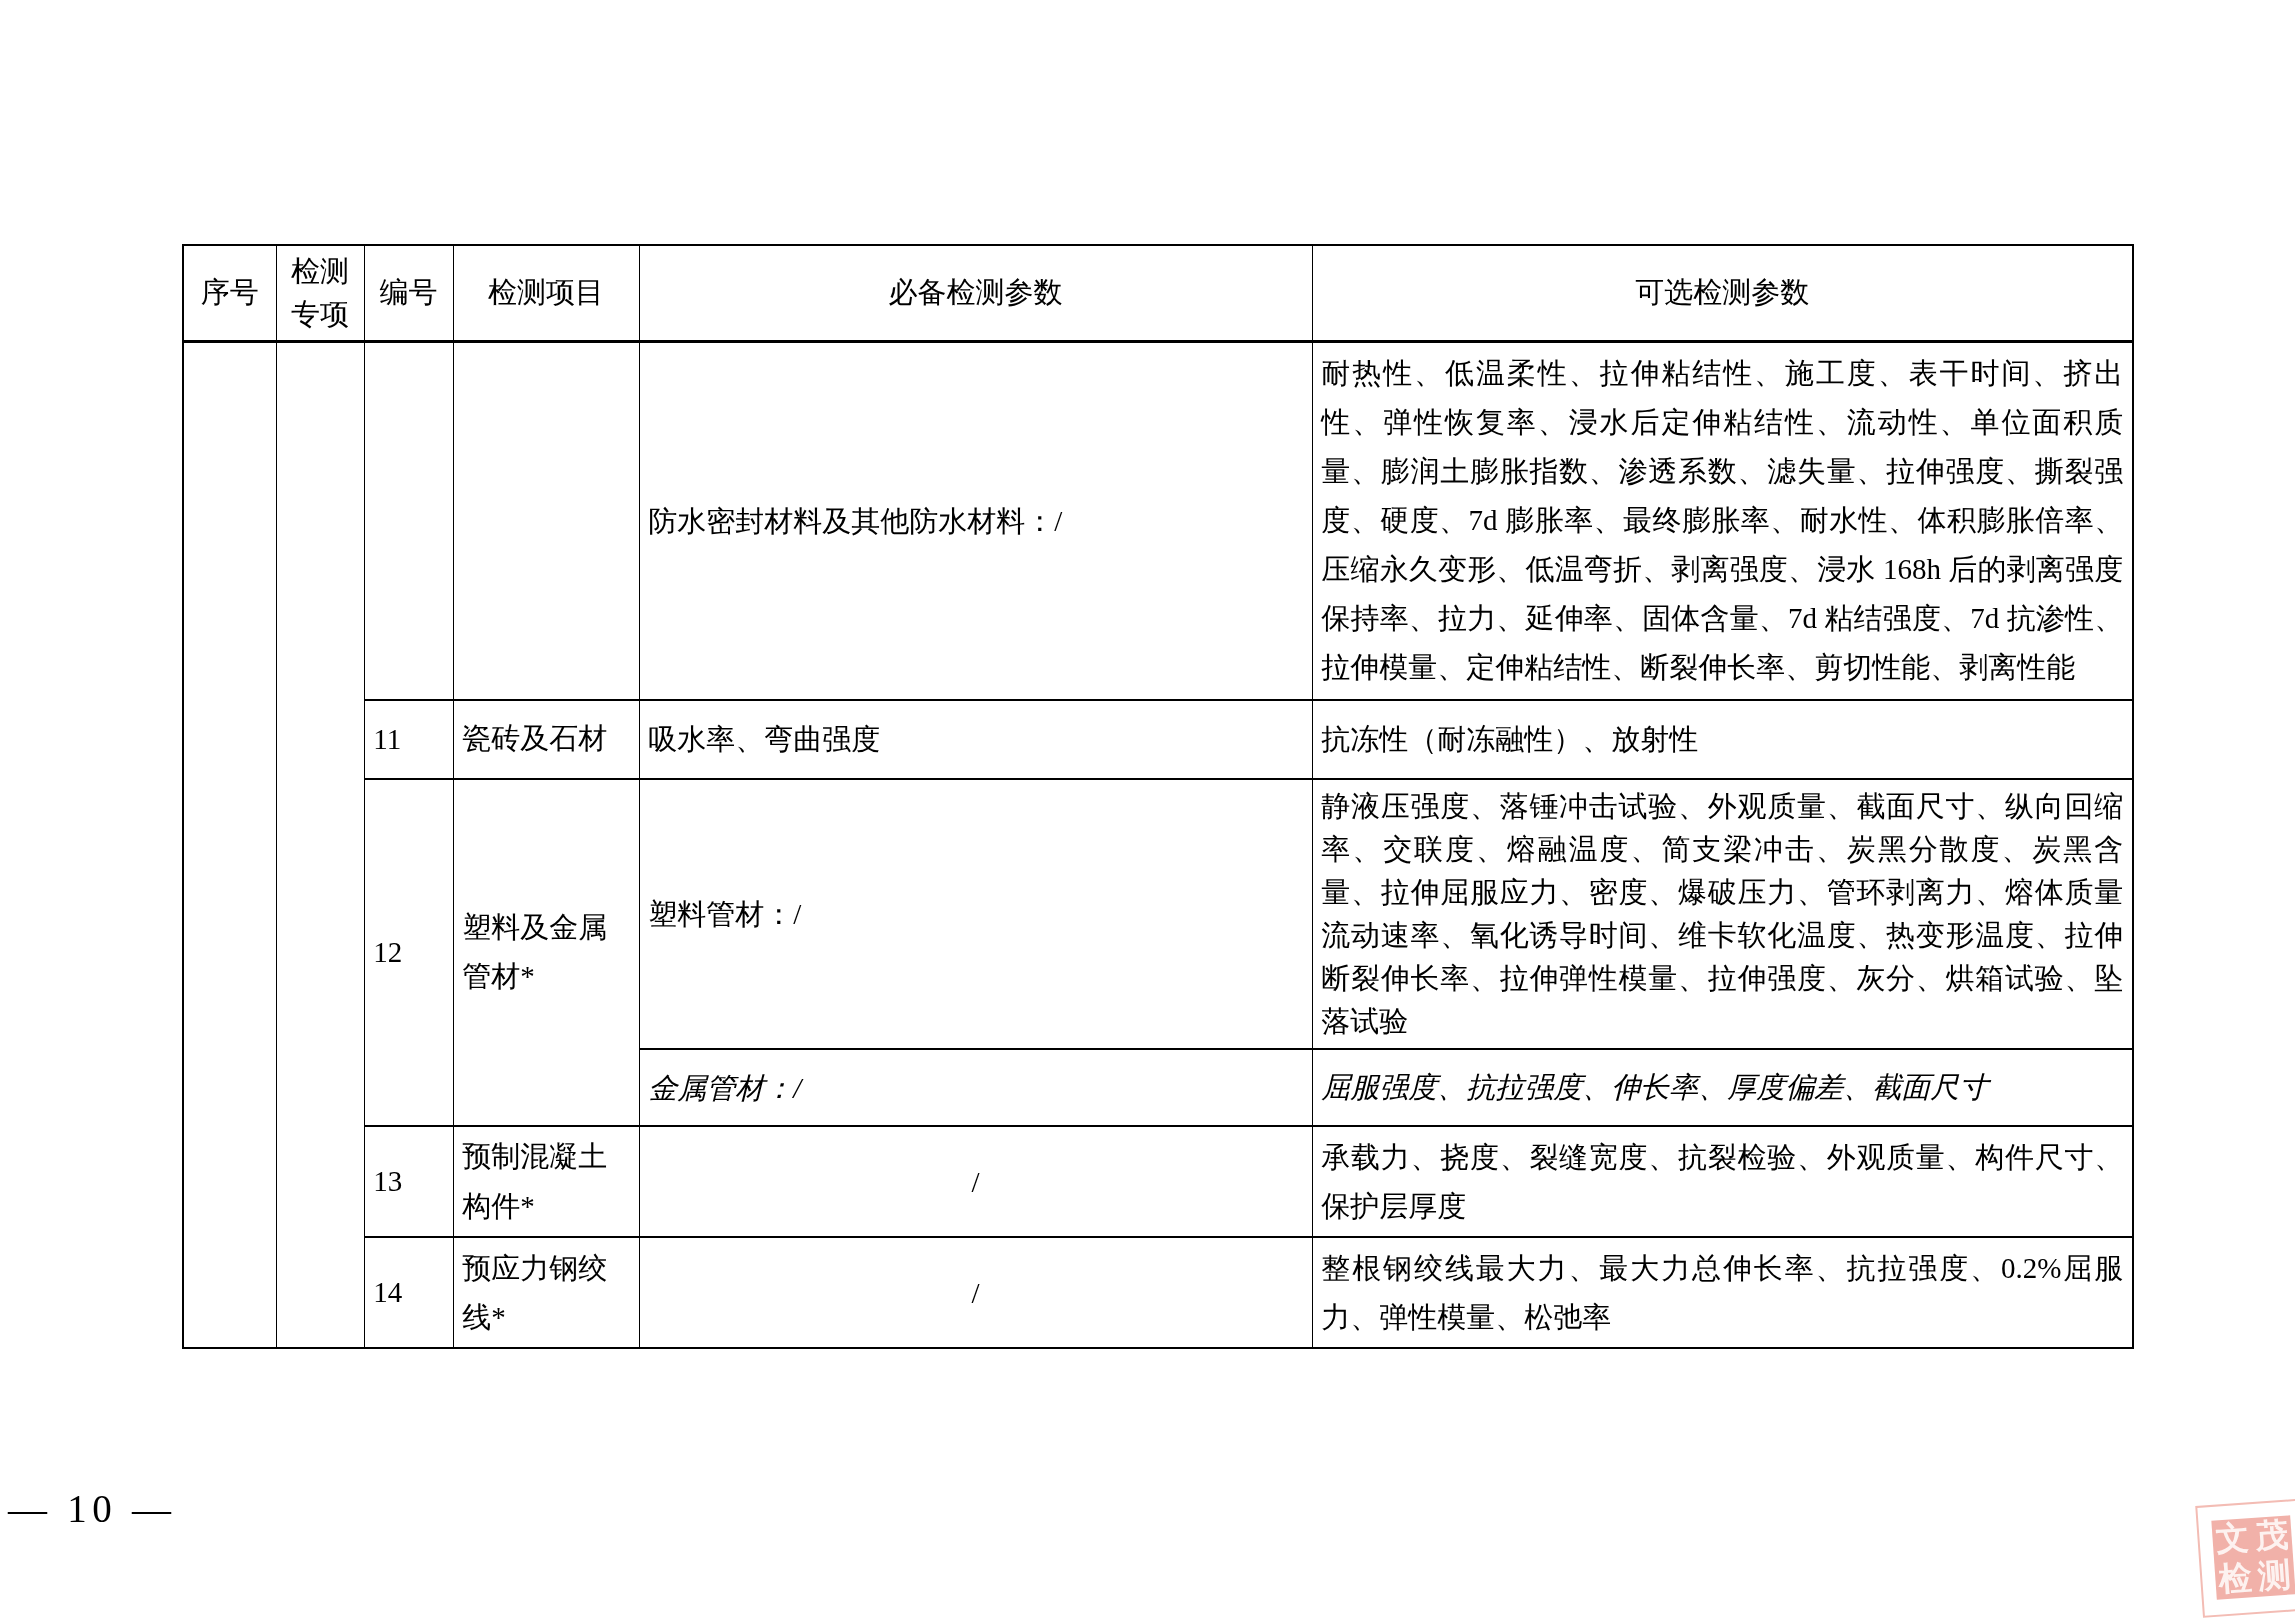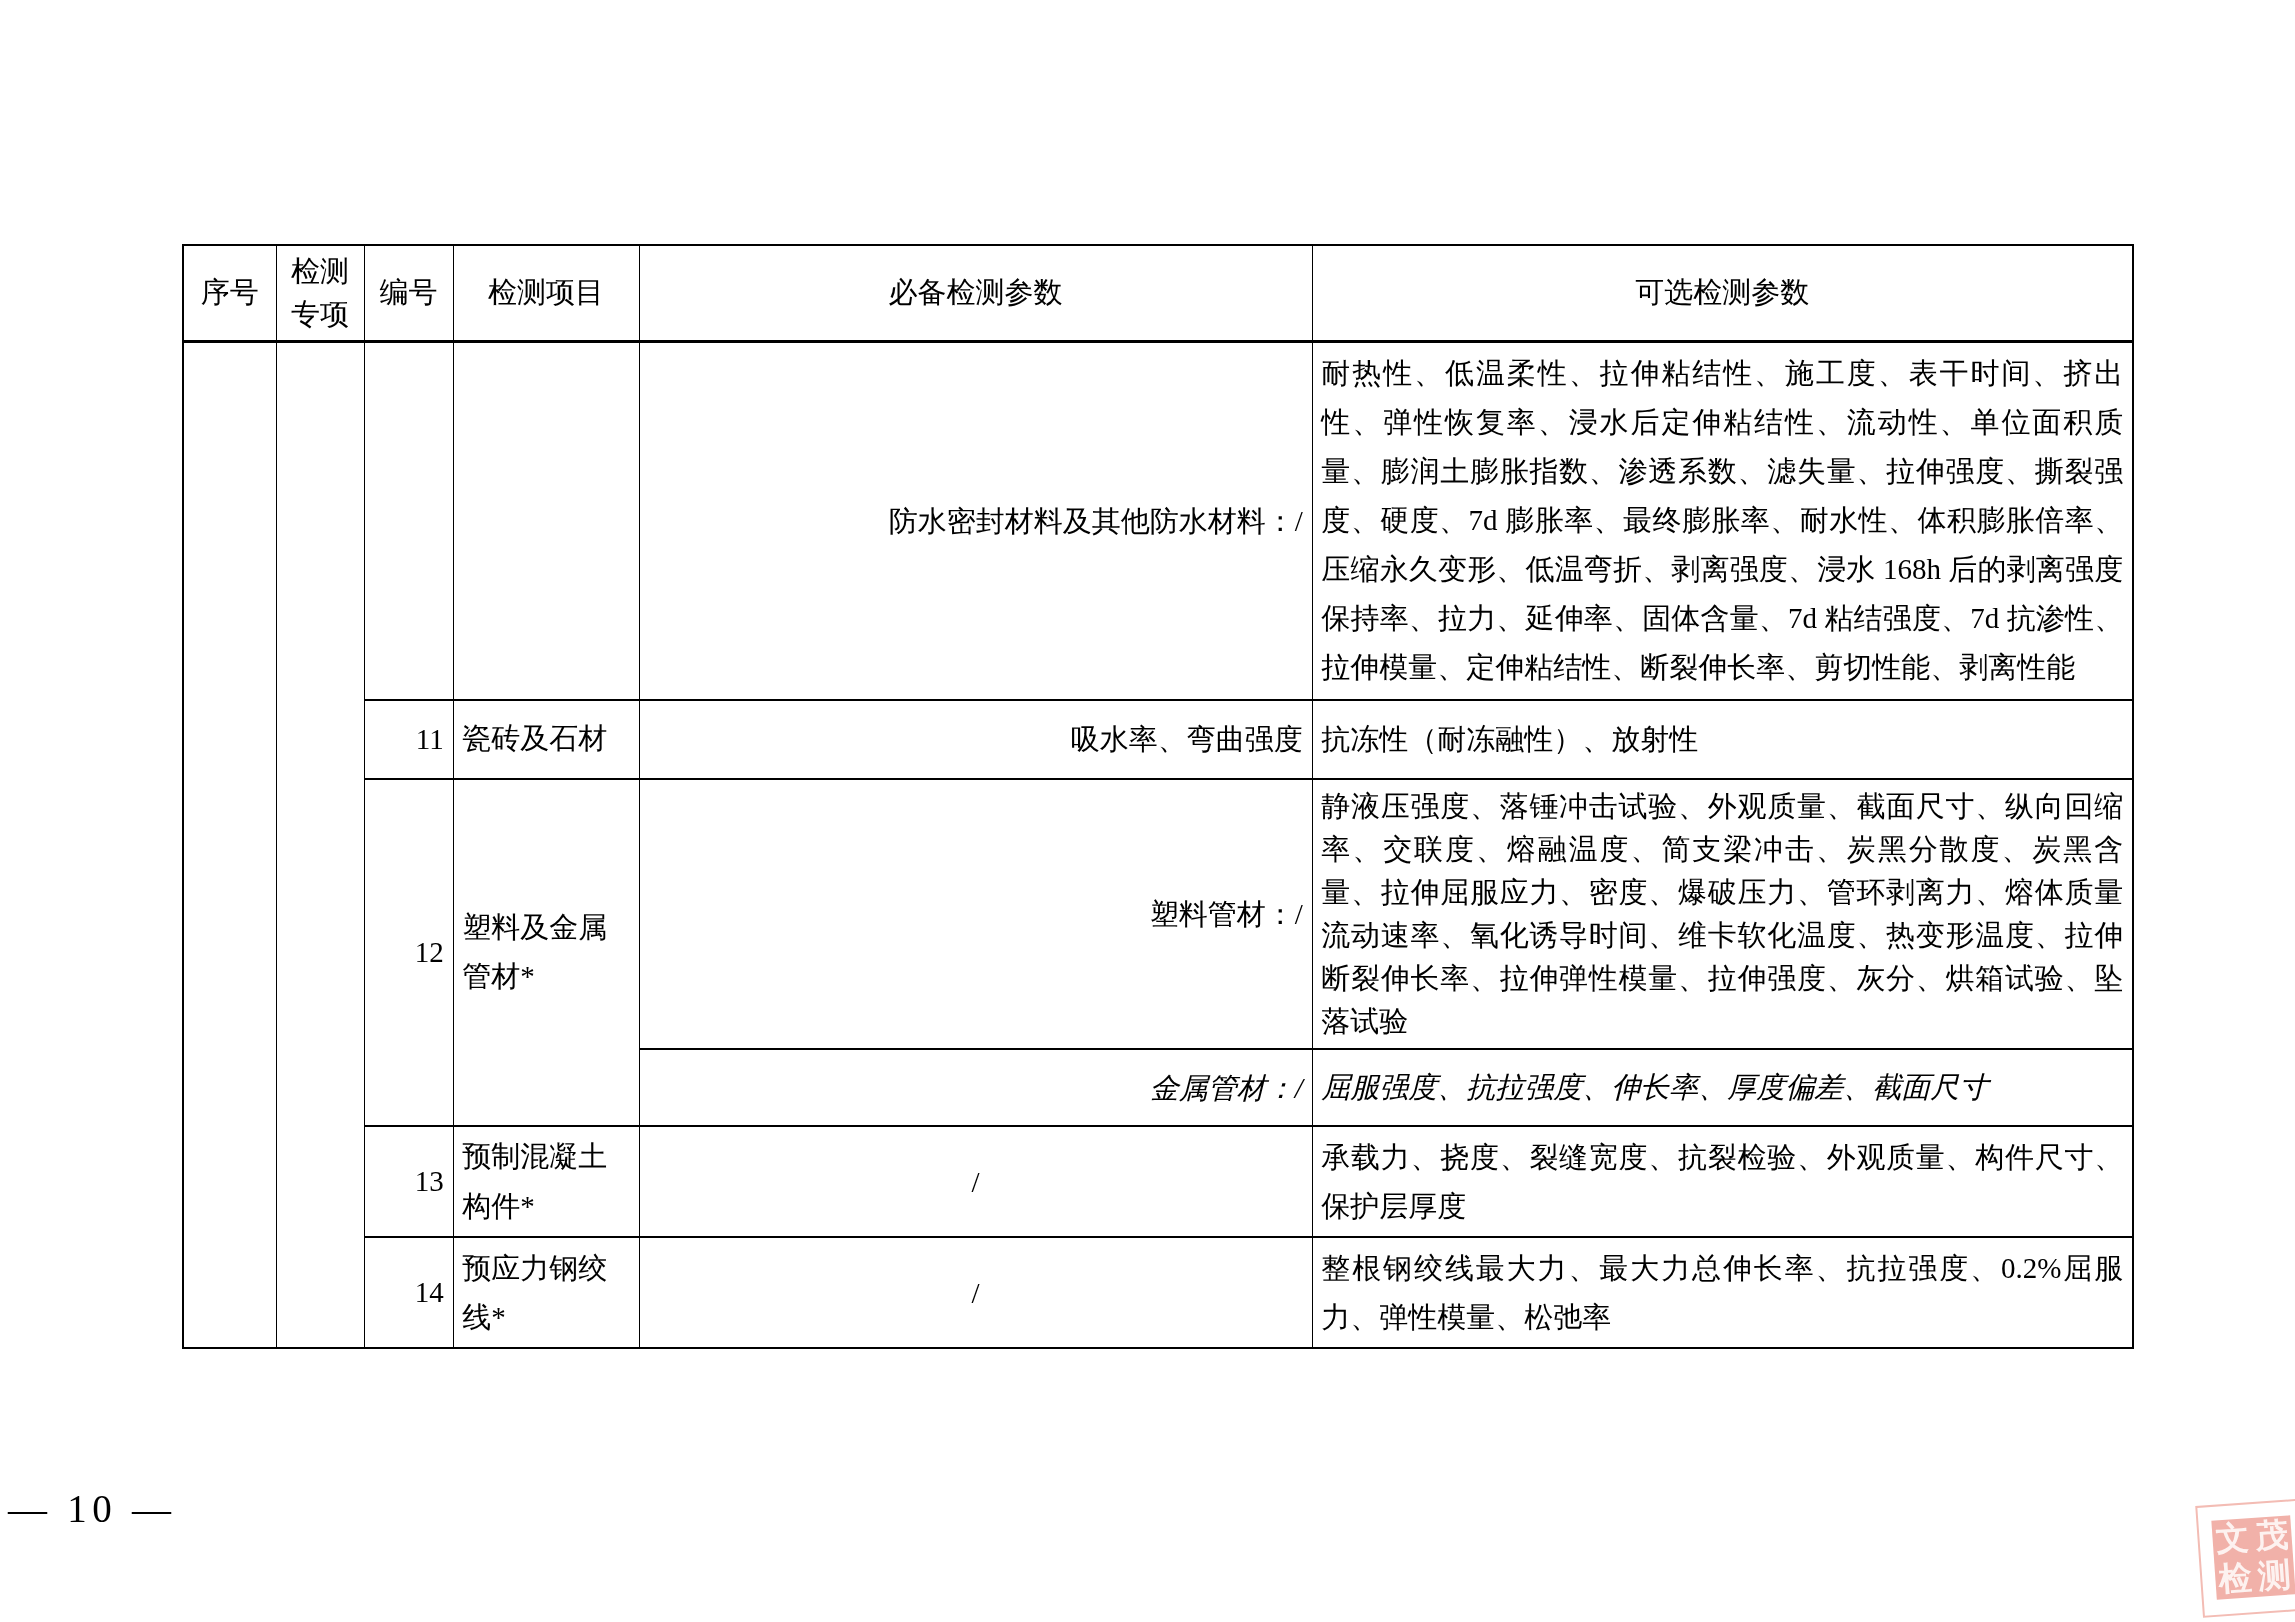--- a/index.html
+++ b/index.html
@@ -42,28 +42,28 @@
     line-height: 1.5;
     padding: 3.5px 5.3px;
   }
   tr.row-h  { height: 90px; }
   tr.row-a  { height: 358px; }
   tr.row-b  { height: 79px;  }
   tr.row-c  { height: 269px; }
   tr.row-d  { height: 77px; font-style: italic;  }
   tr.row-e  { height: 106px; }
   tr.row-f  { height: 109px; padding-left: 11px; }
-  .cell-center { text-align: right; }
+  .cell-center { text-align: left; }
   .cell-xiangmu {
     text-align: left;
     line-height: 1.7;
     padding: 3.5px 12.4px;
   }
   .cell-bibei {
-    text-align: right;
+    text-align: left;
     padding: 5.3px 12.4px;
     line-height: 46px;
   }
   .cell-slash { text-align: center; }
   .cell-kexuan {
     text-align: justify;
     padding: 7px 14px;
     line-height: 49px;
   }
   .lh-sm { line-height: 43px; }

